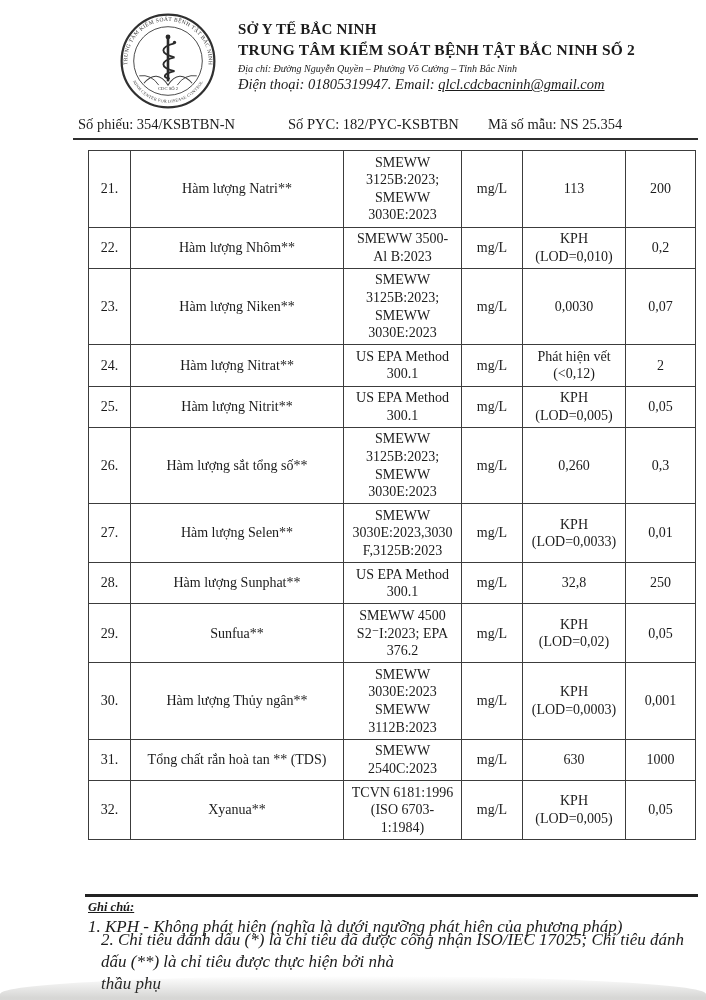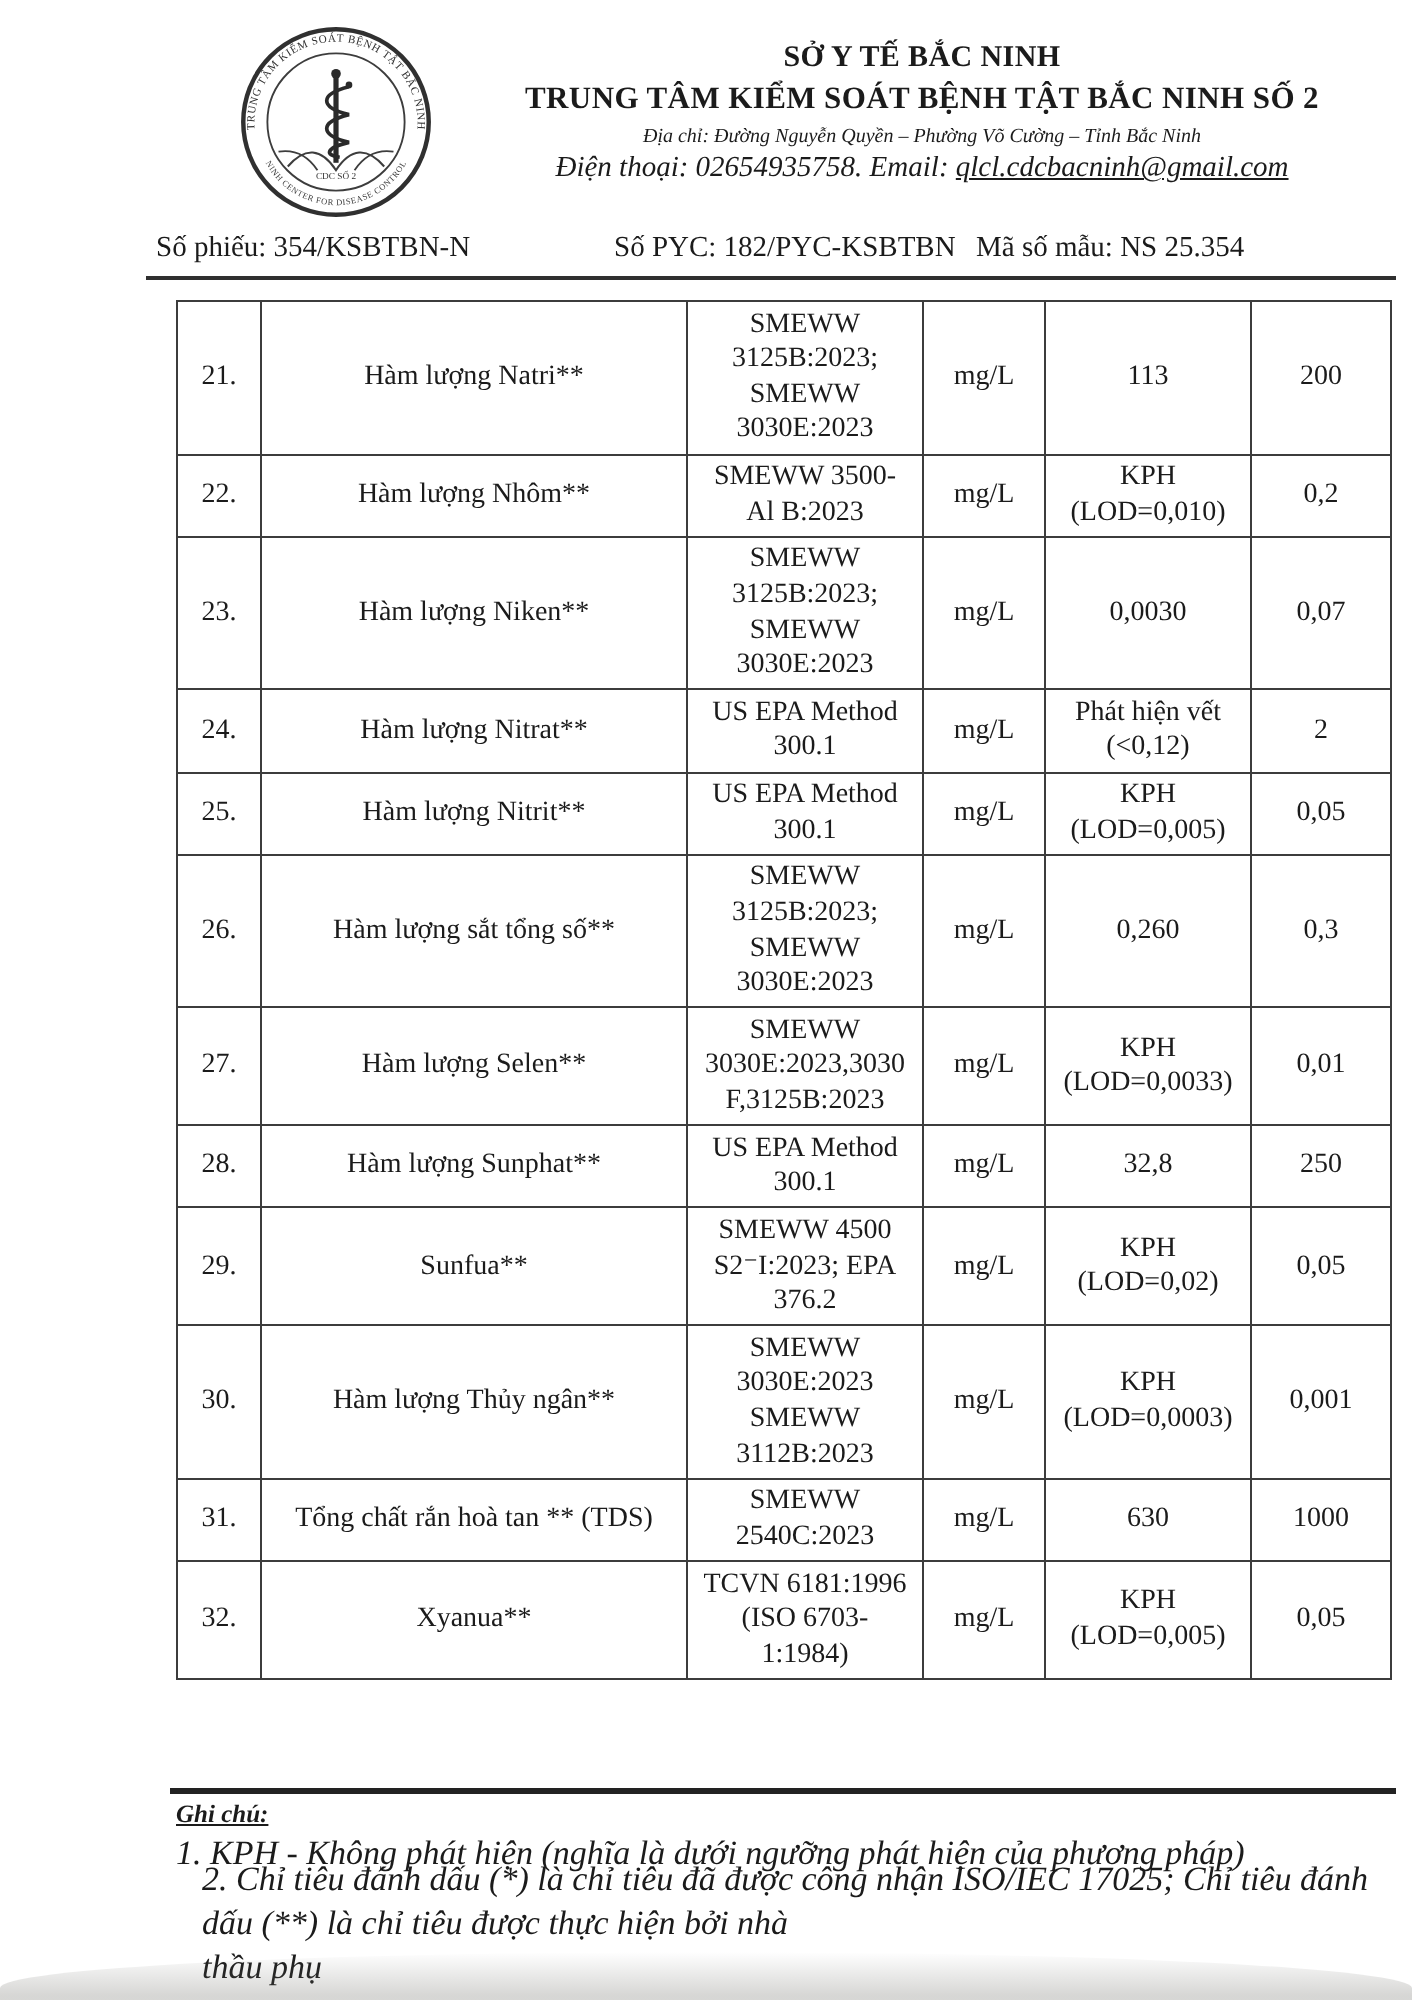--- a/index.html
+++ b/index.html
@@ -14,31 +14,31 @@
     overflow:hidden;
   }
   
   .seal {
     position:absolute; left:110px; top:10px;
     width:116px; height:102px;
     filter: blur(0.35px) contrast(0.95);
   }
   .header-text {
     position:absolute; left:238px; top:20px; width:446px;
-    text-align:center; line-height:1.32;
+    line-height:1.32;
   }
   .dept   { font-size:15px; font-weight:bold; letter-spacing:.2px; }
   .center { font-size:15.5px; font-weight:bold; letter-spacing:.2px;font-family:Liberation Serif, serif; }
   .addr   { font-size:10px; font-style:italic; margin-top:2px; }
   .contact{ font-size:14.5px; font-style:italic; }
   .email  { text-decoration:underline; }
   
   .info-row { position:absolute; top:116px; left:0; right:0; height:22px; font-size:14.5px; }
   .info-row span { position:absolute; white-space:nowrap; }
-  .ip1 { left:78px; }  .ip2 { left:288px;margin-left:19px; }  .ip3 { left:488px; }
+  .ip1 { left:78px; }  .ip2 { left:288px; }  .ip3 { left:488px; }
   .info-rule { position:absolute; top:138px; left:73px; width:625px; height:2px; background:#2f2f2f; }
   
   table.results {
     position:absolute; top:150px; left:88px;
     width:607px; border-collapse:collapse; table-layout:fixed;
     font-size:14px; line-height:1.26;
   }
   table.results td {
     border:1px solid #3c3c3c;
     padding:2.5px 3px;
@@ -94,21 +94,21 @@
       <path d="M -26,24 Q -12,8 0,26 Q 12,8 26,24" fill="none" stroke="#3a3a3a" stroke-width="1.1"></path>
       <path d="M -31,16 Q -18,14 -10,26 M 31,16 Q 18,14 10,26" fill="none" stroke="#3a3a3a" stroke-width="1"></path>
       <text x="0" y="31" font-size="5" text-anchor="middle" fill="#2f2f2f" font-family="Liberation Serif, DejaVu Serif, serif">CDC SỐ 2</text>
     </svg>
   </div>
 
   <div class="header-text">
     <div class="dept">SỞ Y TẾ BẮC NINH</div>
     <div class="center">TRUNG TÂM KIỂM SOÁT BỆNH TẬT BẮC NINH SỐ 2</div>
     <div class="addr">Địa chỉ: Đường Nguyễn Quyền – Phường Võ Cường – Tỉnh Bắc Ninh</div>
-    <div class="contact"><span>Điện thoại: 02654935758. Email: </span><span class="email">qlcl.cdcbacninh@gmail.com</span></div>
+    <div class="contact"><span>Điện thoại: 01805319947. Email: </span><span class="email">qlcl.cdcbacninh@gmail.com</span></div>
   </div>
 
   <div class="info-row">
     <span class="ip1">Số phiếu: 354/KSBTBN-N</span>
     <span class="ip2">Số PYC: 182/PYC-KSBTBN</span>
     <span class="ip3">Mã số mẫu: NS 25.354</span>
   </div>
   <div class="info-rule"></div>
 
   <table class="results">

